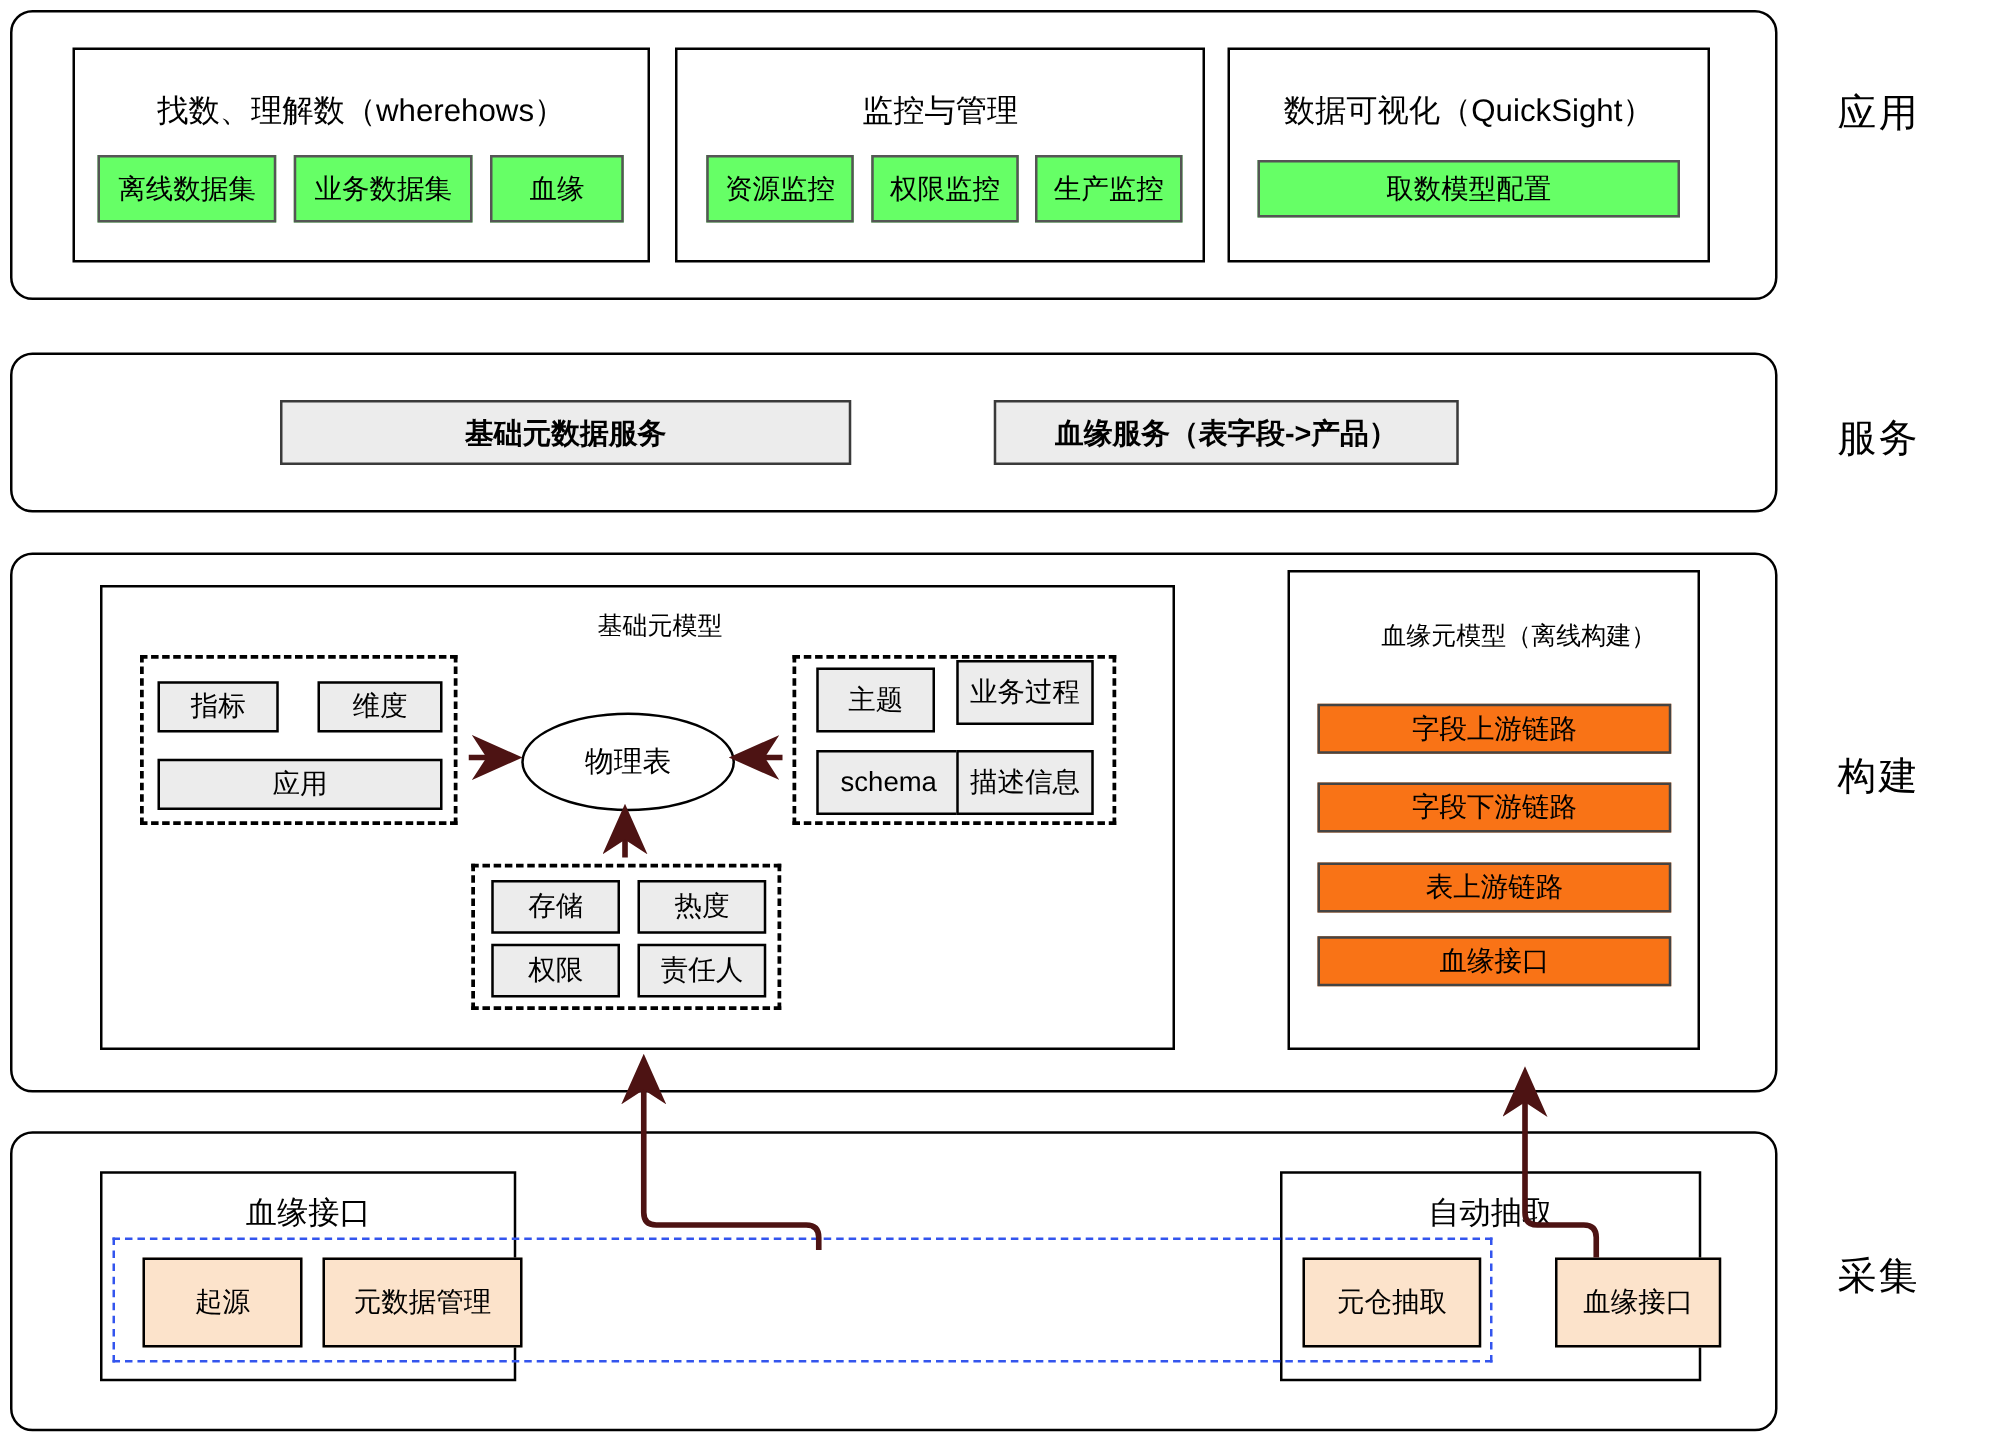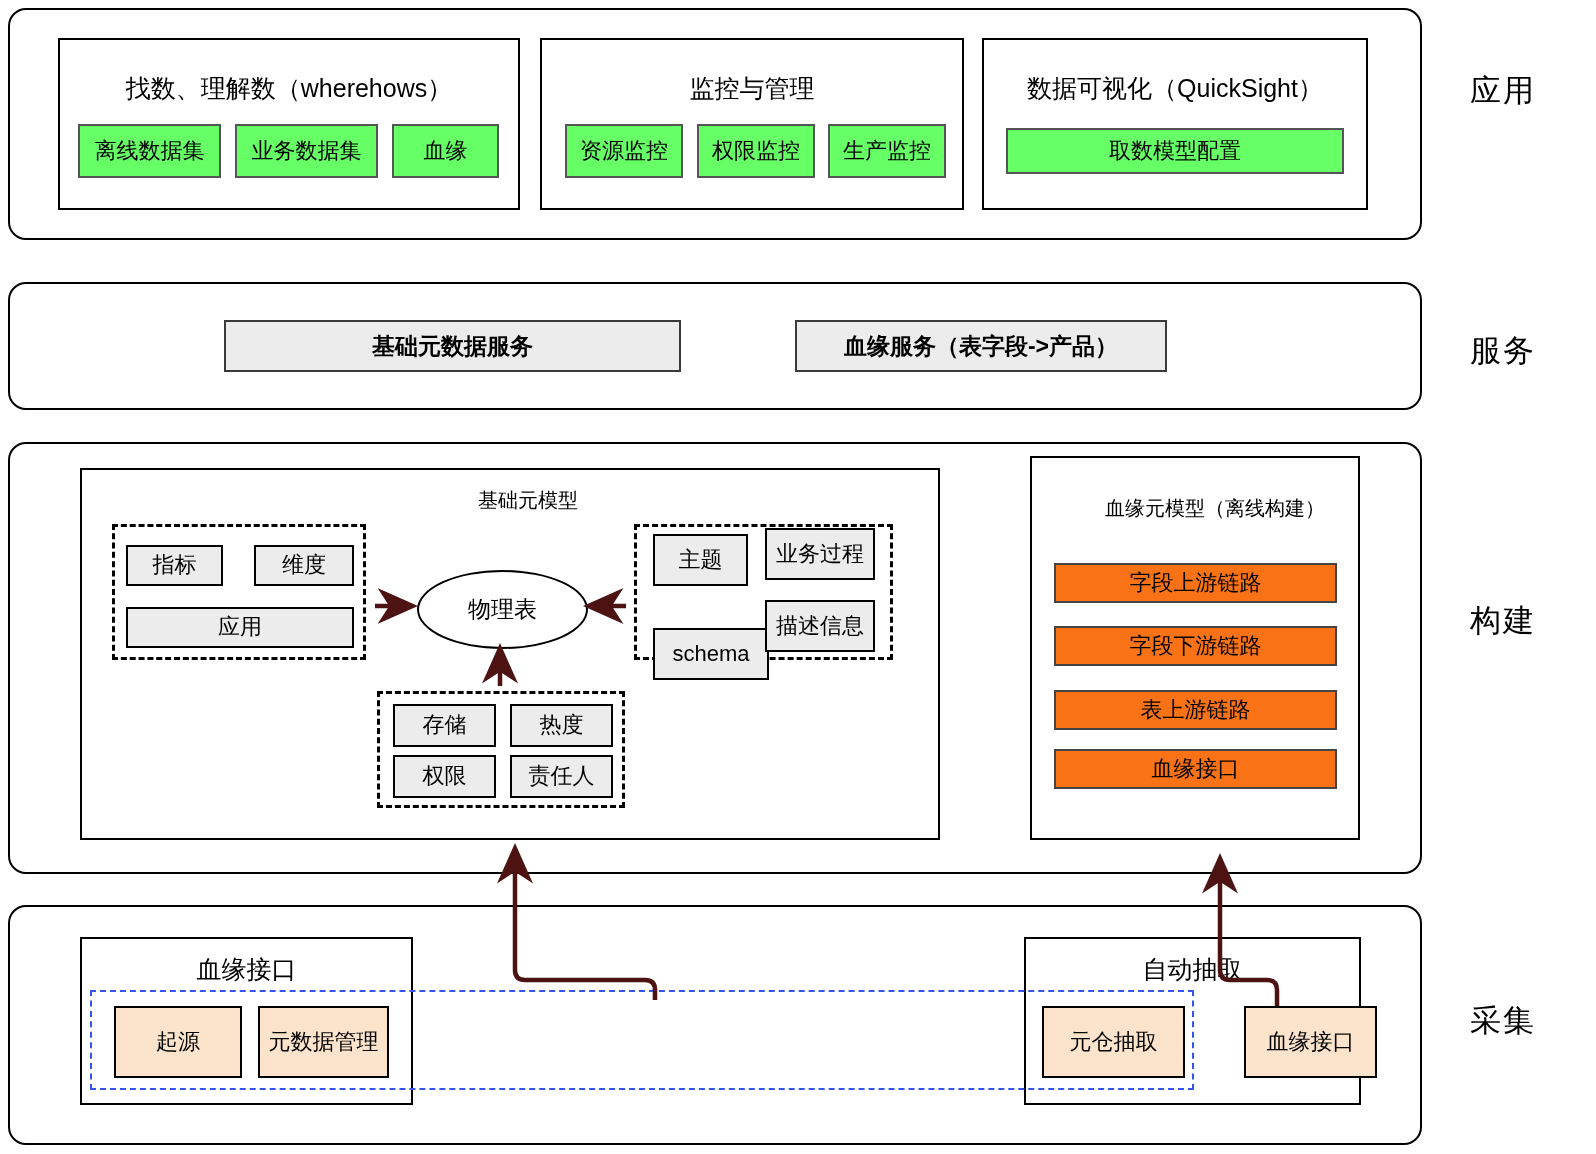--- a/index.html
+++ b/index.html
@@ -74,21 +74,21 @@
   <div class="dashbox" style="left:112px;top:524px;width:254px;height:136px;"></div>
   <div class="chip grayblk" style="left:126px;top:545px;width:97px;height:41px;">指标</div>
   <div class="chip grayblk" style="left:254px;top:545px;width:100px;height:41px;">维度</div>
   <div class="chip grayblk" style="left:126px;top:607px;width:228px;height:41px;">应用</div>
 
   <div class="ellipse" style="left:417px;top:570px;width:167px;height:75px;">物理表</div>
 
   <div class="dashbox" style="left:634px;top:524px;width:259px;height:136px;"></div>
   <div class="chip grayblk" style="left:653px;top:534px;width:95px;height:52px;">主题</div>
   <div class="chip grayblk" style="left:765px;top:528px;width:110px;height:52px;">业务过程</div>
-  <div class="chip grayblk" style="left:653px;top:600px;width:116px;height:52px;margin-top:28px;">schema</div>
+  <div class="chip grayblk" style="left:653px;top:600px;width:116px;height:52px;">schema</div>
   <div class="chip grayblk" style="left:765px;top:600px;width:110px;height:52px;">描述信息</div>
 
   <div class="dashbox" style="left:377px;top:691px;width:248px;height:117px;"></div>
   <div class="chip grayblk" style="left:393px;top:704px;width:103px;height:43px;">存储</div>
   <div class="chip grayblk" style="left:510px;top:704px;width:103px;height:43px;">热度</div>
   <div class="chip grayblk" style="left:393px;top:755px;width:103px;height:43px;">权限</div>
   <div class="chip grayblk" style="left:510px;top:755px;width:103px;height:43px;">责任人</div>
 
   <div class="group" style="left:1030px;top:456px;width:330px;height:384px;"></div>
   <div class="model-title" style="left:1057px;top:495px;">血缘元模型（离线构建）</div>
@@ -103,21 +103,21 @@
   <div class="group" style="left:80px;top:937px;width:333px;height:168px;">
     <div class="group-title" style="top:14px;">血缘接口</div>
   </div>
   <div class="group" style="left:1024px;top:937px;width:337px;height:168px;">
     <div class="group-title" style="top:14px;">自动抽取</div>
   </div>
 
   <div class="bluedash" style="left:90px;top:990px;width:1104px;height:100px;"></div>
 
   <div class="chip peach" style="left:114px;top:1006px;width:128px;height:72px;">起源</div>
-  <div class="chip peach" style="left:258px;top:1006px;width:131px;height:72px;">元数据管理</div>
+  <div class="chip peach" style="left:258px;top:1006px;width:160px;height:72px;">元数据管理</div>
   <div class="chip peach" style="left:1042px;top:1006px;width:143px;height:72px;">元仓抽取</div>
   <div class="chip peach" style="left:1211px;top:1006px;width:133px;height:72px;margin-left:33px;">血缘接口</div>
 
   <svg class="overlay" viewBox="0 0 1596 1154" xmlns="http://www.w3.org/2000/svg">
     <defs>
       <marker id="ah" markerWidth="10" markerHeight="10" refX="7" refY="4" orient="auto" markerUnits="strokeWidth">
         <path d="M0,0 L9,4 L0,8 L2.6,4 Z" fill="#4d1313"></path>
       </marker>
     </defs>
 

